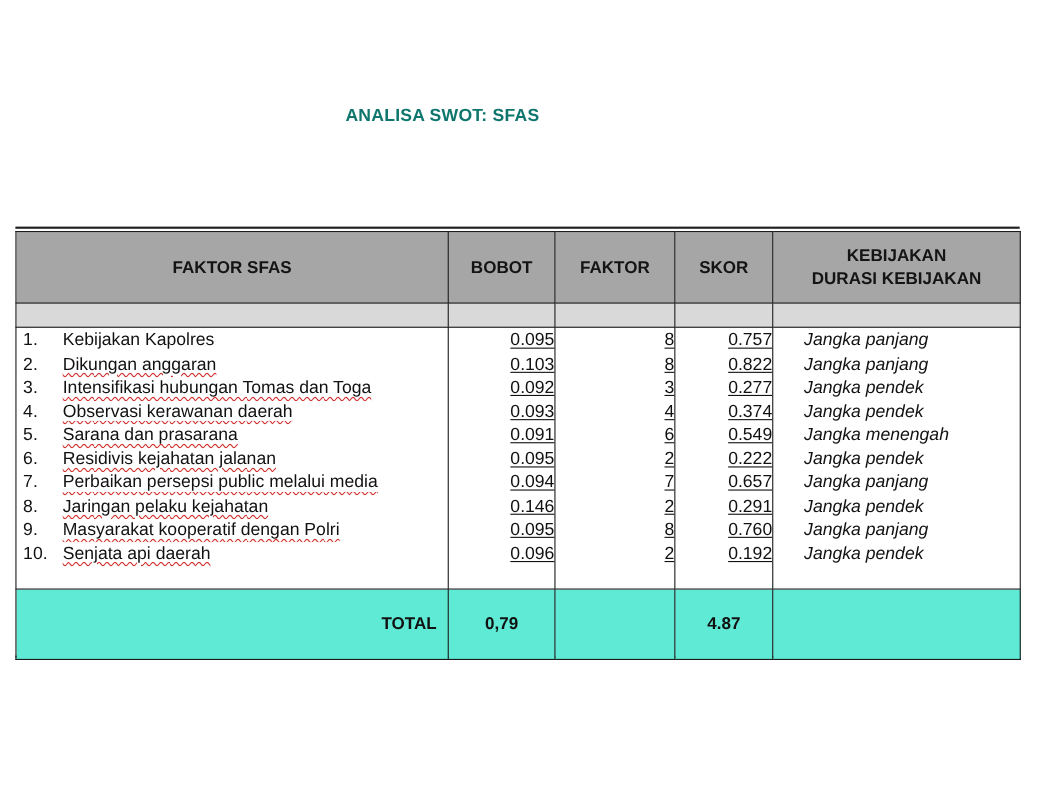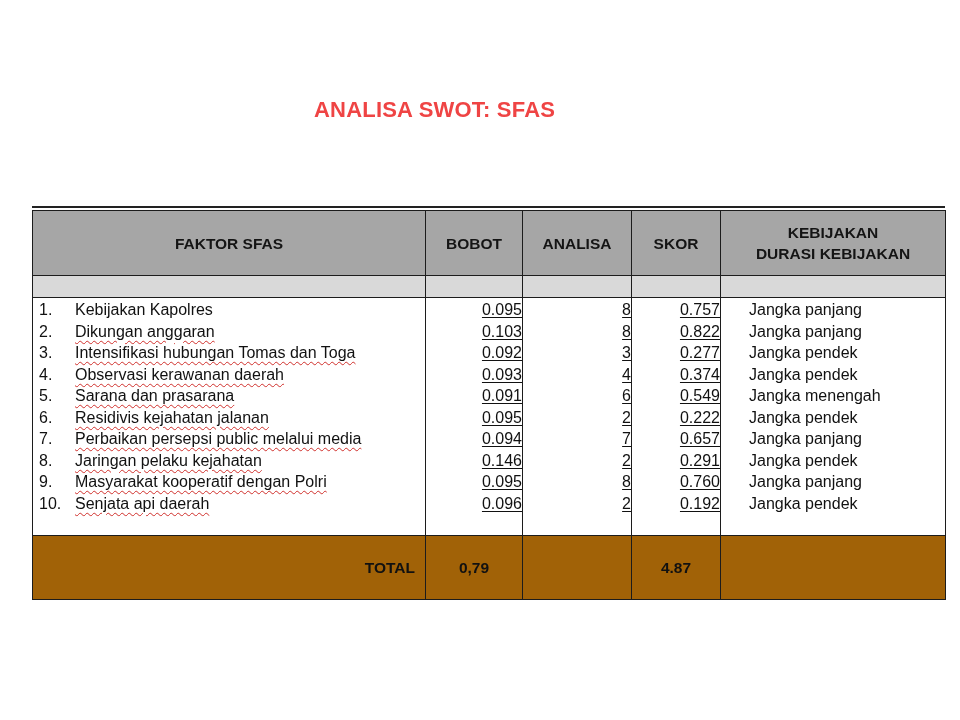--- a/index.html
+++ b/index.html
@@ -12,28 +12,28 @@
       height: 720px;
       position: relative;
       overflow: hidden;
       font-family: "Liberation Sans", sans-serif;
       color: #111111;
     }
     .title {
       position: absolute;
       left: 314px;
       top: 97px;
-      font-size: 22px;
+      font-size: 16px;
       font-weight: bold;
       letter-spacing: 0.2px;
-      color: #ef4444;
+      color: #0f766e;
     }
     .table-wrap {
       position: absolute;
-      left: 32px;
+      left: 14px;
       top: 206px;
       width: 913px;
       height: 392px;
       border-top: 2px solid #222;
       border-bottom: 2px solid #222;
       box-sizing: border-box;
     }
     table {
       position: absolute;
       left: 0;
@@ -60,21 +60,21 @@
       background: #d9d9d9;
       height: 22px;
     }
     tr.body-row td {
       background: #ffffff;
       height: 238px;
       vertical-align: top;
       padding-top: 1px;
     }
     tr.total-row td {
-      background: #a16207;
+      background: #5eead4;
       height: 64px;
       font-weight: bold;
       font-size: 15.5px;
       text-align: center;
       vertical-align: middle;
     }
     tr.total-row td.total-label {
       text-align: right;
       padding-right: 10px;
     }
@@ -97,41 +97,42 @@
     }
     .num-cell .line {
       text-align: right;
     }
     .num-cell .line span {
       text-decoration: underline;
       text-underline-offset: 2px;
     }
     .note-cell .line {
       padding-left: 28px;
+      font-style: italic;
     }
   </style>
 </head>
 <body>
 
 <div class="title">ANALISA SWOT: SFAS</div>
 
 <div class="table-wrap">
   <table>
     <colgroup>
       <col style="width:393px">
       <col style="width:97px">
       <col style="width:109px">
       <col style="width:89px">
       <col style="width:225px">
     </colgroup>
     <tbody>
         <tr class="header-row">
       <th>FAKTOR SFAS</th>
       <th>BOBOT</th>
-      <th>ANALISA</th>
+      <th>FAKTOR</th>
       <th>SKOR</th>
       <th>
         <div>KEBIJAKAN</div>
         <div>DURASI KEBIJAKAN</div>
       </th>
     </tr>
     <tr class="spacer">
       <td></td>
       <td></td>
       <td></td>

